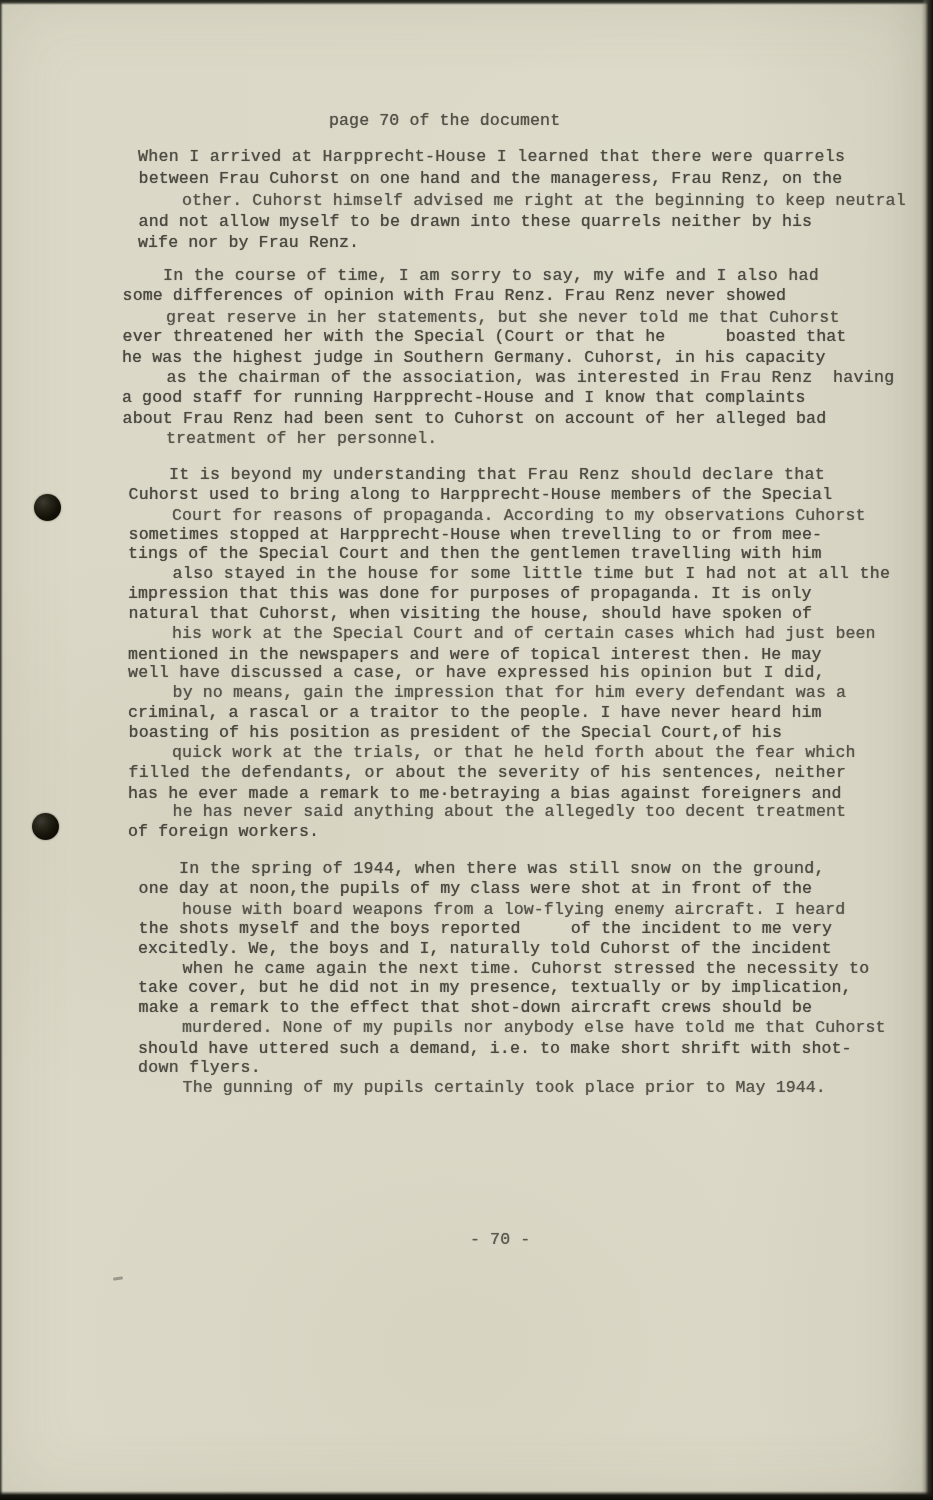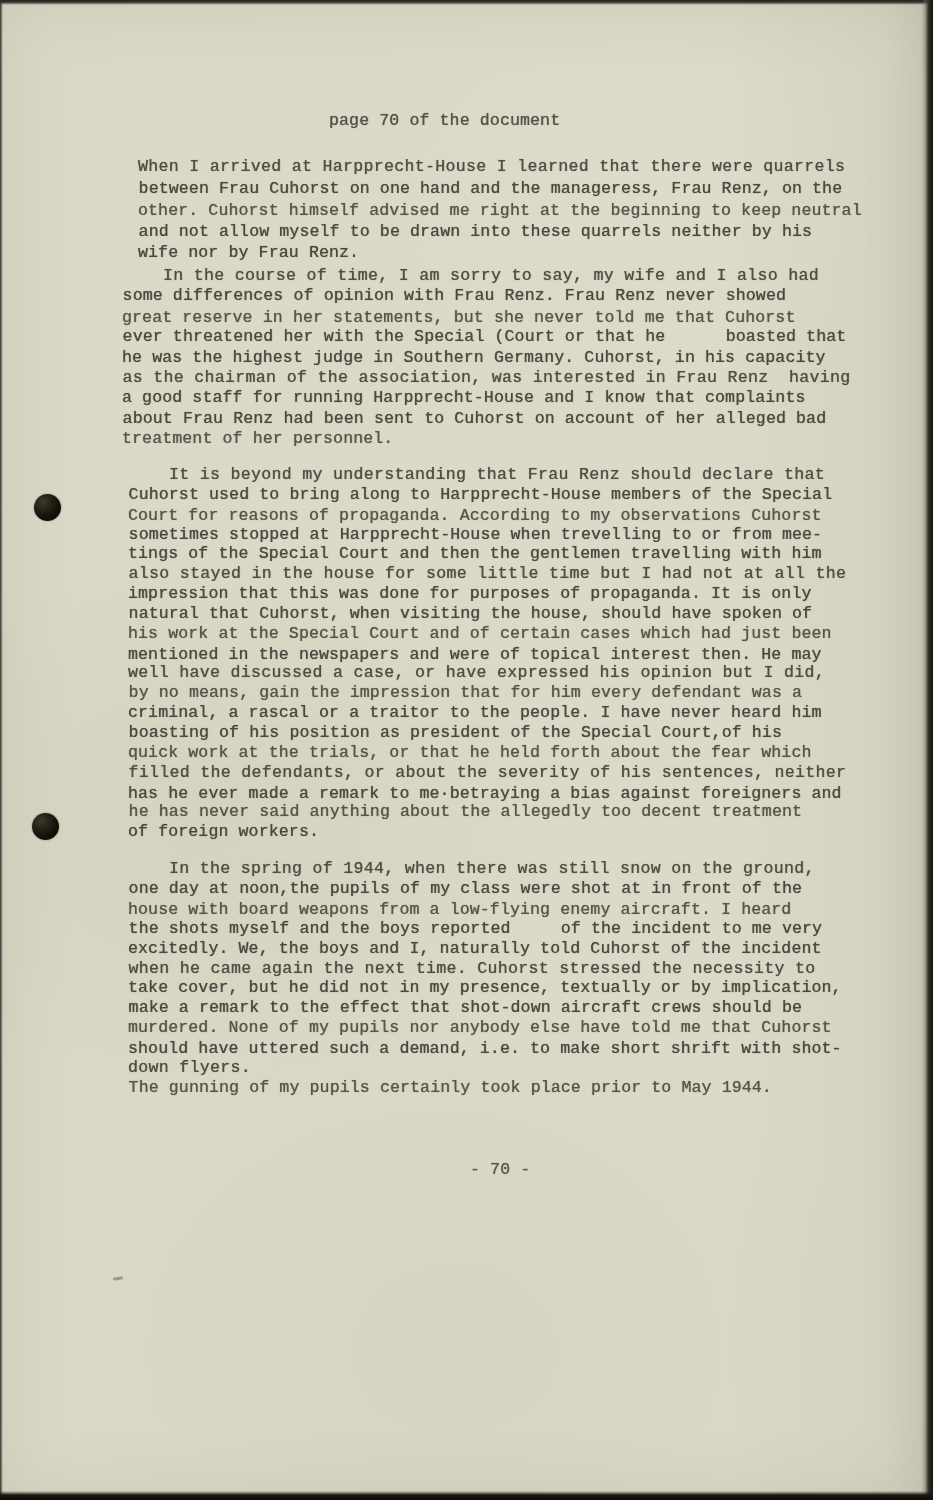--- a/index.html
+++ b/index.html
@@ -45,29 +45,29 @@
   .typed {
     position: absolute;
     white-space: pre;
     font-size: 16.5px;
     color: var(--ink, #45433b);
     text-shadow: 0 0 1px rgba(62,60,52,0.75), 0.5px 0.4px 0 rgba(62,60,52,0.22);
     letter-spacing: 0.15px;
   }
   .para .line { opacity: 0.96; }
   .para .line:nth-child(2n)   { transform: translateX(0.6px); font-family: Liberation Mono, monospace; }
-  .para .line:nth-child(3n)   { opacity: 0.88; }
+  .para .line:nth-child(3n)   { opacity: 0.88; margin-left: 44px; }
   .para .line:nth-child(5n+1) { opacity: 0.93; letter-spacing: 0.35px; }
   .para .line:nth-child(7n+3) { transform: translateY(0.6px); }
-  .p1 { left: 138px; top: 156px;  line-height: 21.5px; }
+  .p1 { left: 138px; top: 146px;  line-height: 21.5px; }
   .p2 { left: 122px; top: 266px;  line-height: 20.4px; }
   .p3 { left: 128px; top: 465px;  line-height: 19.85px; }
-  .p4 { left: 128px; top: 859px;  line-height: 19.9px; }
+  .p4 { left: 138px; top: 859px;  line-height: 19.9px; }
   .header { left: 329px; top: 111px; opacity: 0.9; }
-  .footer { left: 470px; top: 1160px; opacity: 0.85; }
+  .footer { left: 470px; top: 1230px; opacity: 0.85; }
   
   .pencil-mark {
     position: absolute;
     left: 113px; top: 1277px;
     width: 10px; height: 3px;
     border-radius: 2px;
     background: rgba(92,90,82,0.5);
     transform: rotate(-8deg);
   }
 </style>

